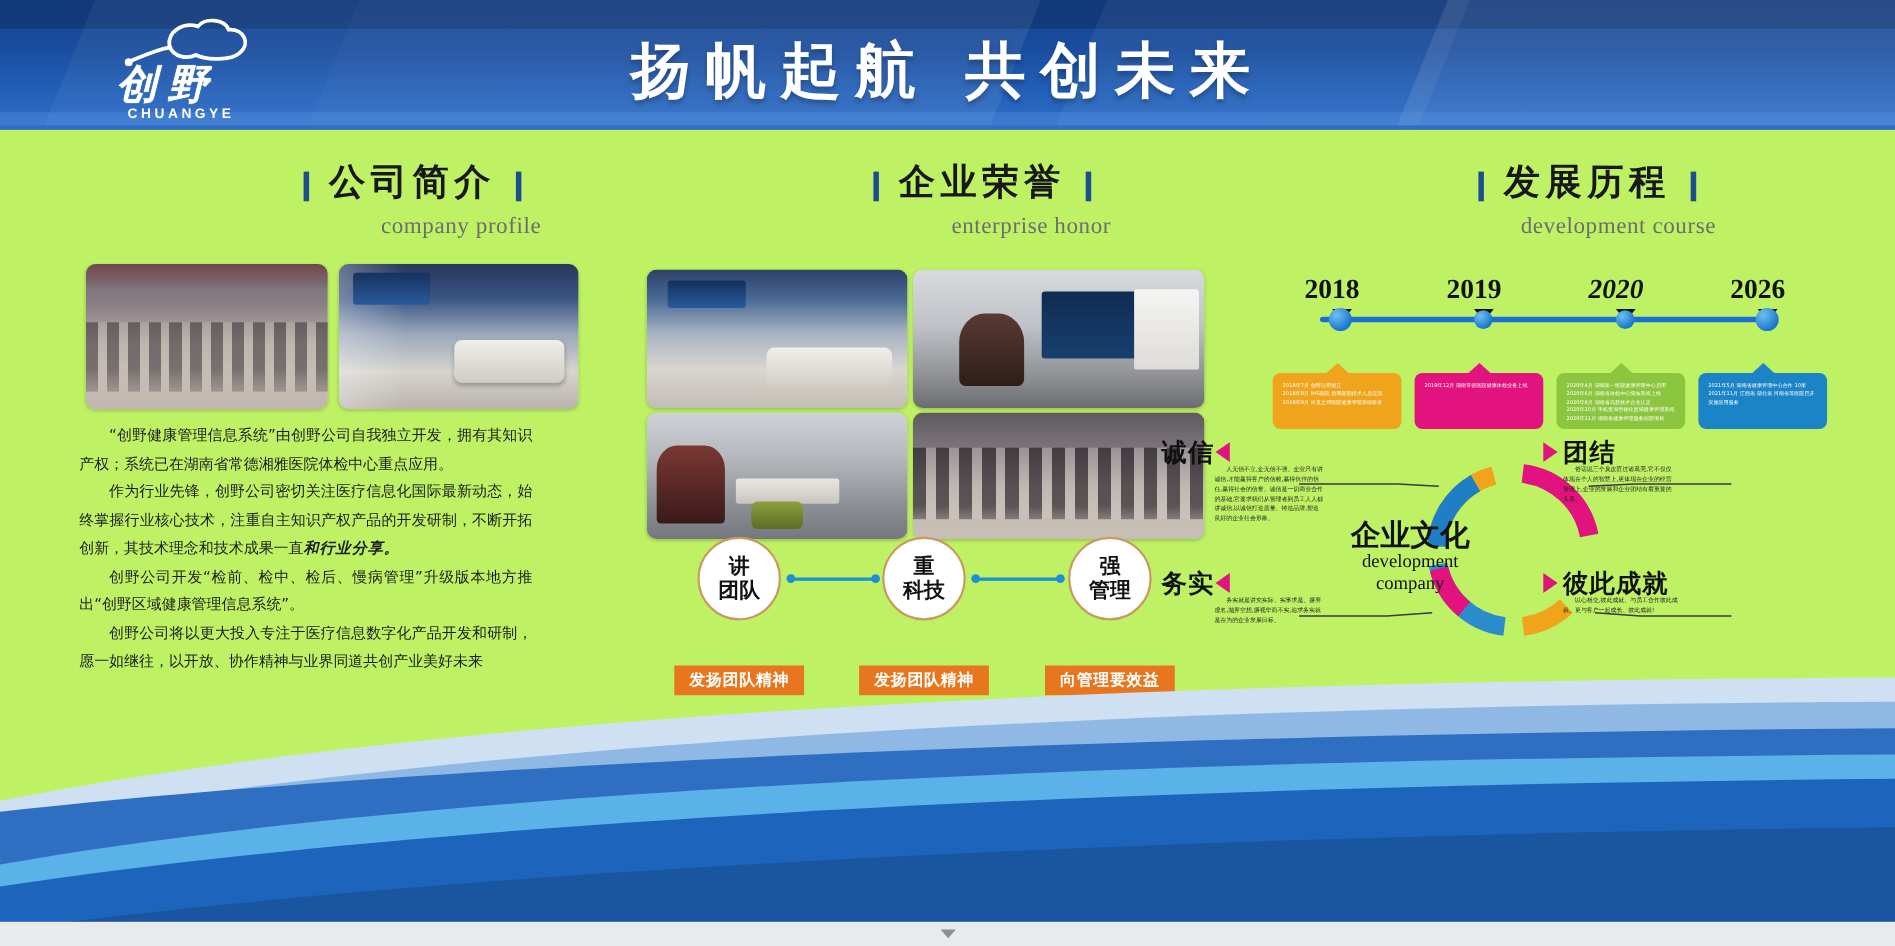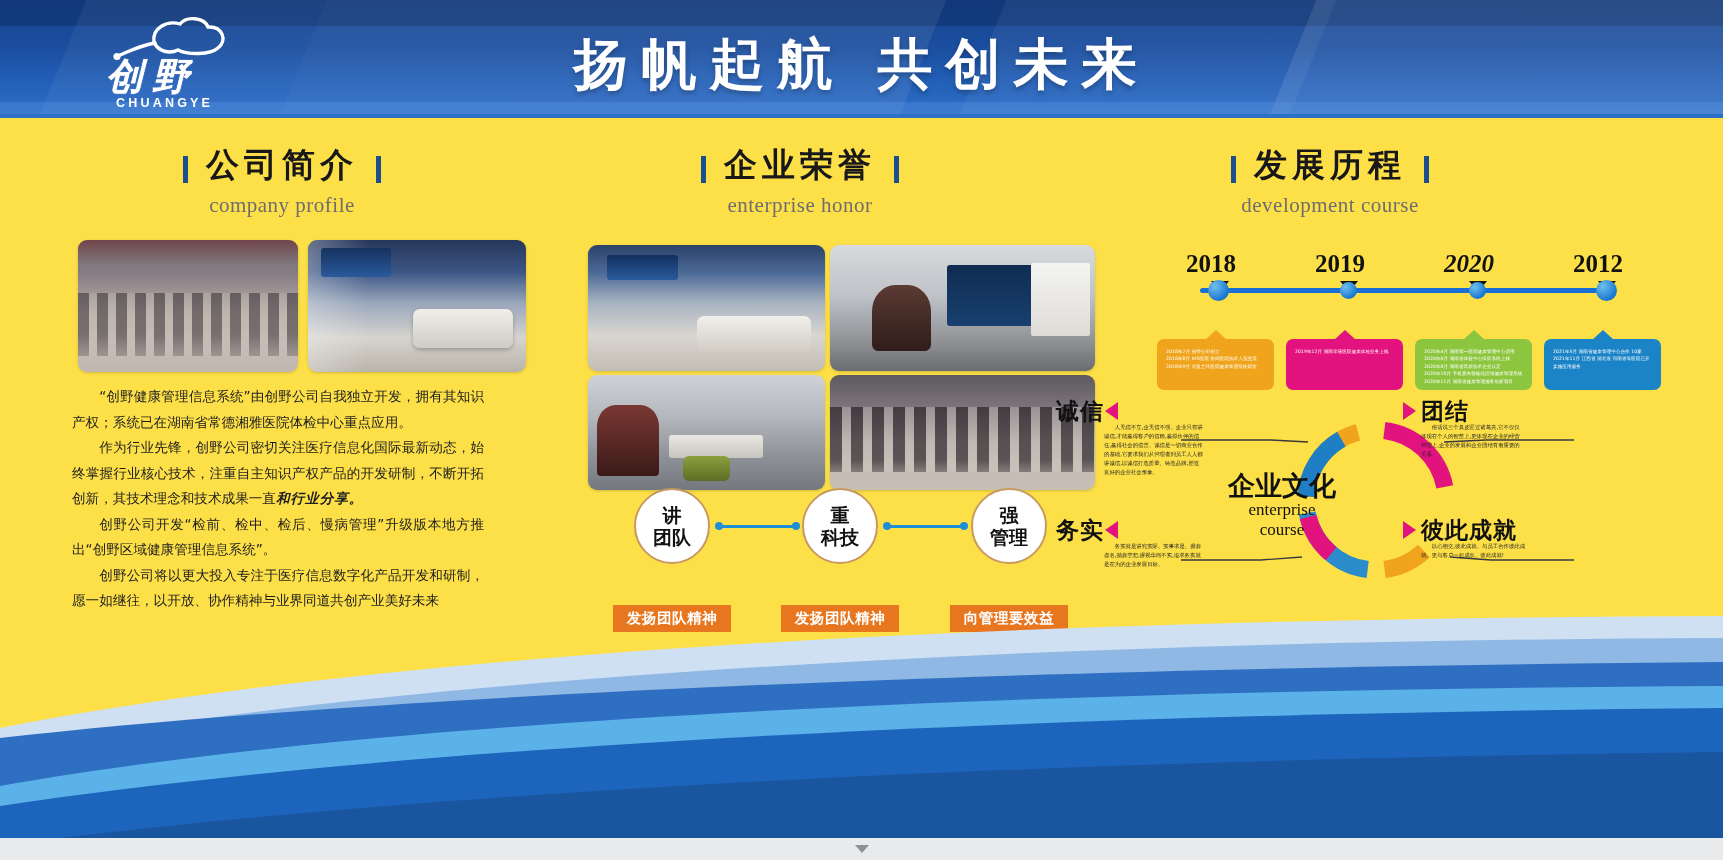--- a/index.html
+++ b/index.html
@@ -1,19 +1,19 @@
 <!DOCTYPE html>
 <html><head>
 <meta charset="utf-8">
 <style>
   * { margin:0; padding:0; box-sizing:border-box; }
   html,body { width:1723px; height:860px; overflow:hidden; background:#ffffff;
     font-family:"Liberation Sans","DejaVu Sans",sans-serif; }
 
-  #stage { position:relative; width:1723px; height:860px; background:#fde047; overflow:hidden; }
+  #stage { position:relative; width:1723px; height:860px; background:#bef264; overflow:hidden; }
 
   
   .banner { position:absolute; left:0; top:0; width:1723px; height:118px;
     background:linear-gradient(180deg,#17458f 0%,#1a4d9e 38%,#2360b8 70%,#2f6fc9 100%);
     overflow:hidden; }
   .banner .sh { position:absolute; top:-30px; height:190px; transform:skewX(-22deg); }
   .sh1 { left:300px;  width:620px; background:rgba(255,255,255,.075); }
   .sh2 { left:980px;  width:330px; background:rgba(255,255,255,.055); }
   .sh3 { left:1290px; width:470px; background:rgba(255,255,255,.10); }
   .sh4 { left:60px;   width:240px; background:rgba(255,255,255,.05); }
@@ -28,21 +28,21 @@
   .logo .cn { position:absolute; left:14px; top:40px; font-family:"Liberation Serif","DejaVu Serif",serif;
     font-size:37px; font-weight:700; letter-spacing:9px; font-style:italic;
     text-shadow:0 0 1px #fff; }
   .logo .en { position:absolute; left:24px; top:84px; font-size:12.5px; letter-spacing:3.2px; font-weight:600; }
 
   .banner-title { position:absolute; left:0; top:28px; width:1723px; text-align:center;
     font-family:"DejaVu Sans",sans-serif; font-size:55px; font-weight:700; color:#fff;
     letter-spacing:13px; text-shadow:0 3px 5px rgba(0,0,0,.25); }
 
   
-  .sec-head { position:absolute; text-align:center; }
+  .sec-head { position:absolute; text-align:right; }
   .sec-head .zh { font-family:"Liberation Serif","DejaVu Serif",serif; font-size:33px;
     font-weight:700; color:#18181a; letter-spacing:5px; display:inline-block; }
   .sec-head .bar { display:inline-block; width:5px; height:27px; background:#1d4f8f;
     vertical-align:middle; margin:0 18px 5px 18px; }
   .sec-head .en { font-family:"Liberation Serif","DejaVu Serif",serif; font-size:21px;
     color:#6d6d70; margin-top:5px; letter-spacing:.5px; }
 
   
   .ph { position:absolute; border-radius:9px; overflow:hidden;
     box-shadow:0 1px 3px rgba(0,0,0,.18); }
@@ -217,21 +217,21 @@
   <div class="flow-dot" style="left:883px;"></div>
   <div class="flow-dot" style="left:960px;"></div>
 
   <div class="flow-badge" style="left:613px; top:605px; width:118px;">发扬团队精神</div>
   <div class="flow-badge" style="left:781px; top:605px; width:118px;">发扬团队精神</div>
   <div class="flow-badge" style="left:950px; top:605px; width:118px;">向管理要效益</div>
 
   <div class="tl-year" style="left:1186px; top:250px;">2018</div>
   <div class="tl-year" style="left:1315px; top:250px;">2019</div>
   <div class="tl-year" style="left:1444px; top:250px;font-style:italic;">2020</div>
-  <div class="tl-year" style="left:1573px; top:250px;">2012</div>
+  <div class="tl-year" style="left:1573px; top:250px;">2026</div>
 
   <div class="tl-tri" style="left:1211px; top:281px;"></div>
   <div class="tl-tri" style="left:1340px; top:281px;"></div>
   <div class="tl-tri" style="left:1469px; top:281px;"></div>
   <div class="tl-tri" style="left:1598px; top:281px;"></div>
 
   <div class="tl-rail" style="left:1200px; top:288px; width:412px;"></div>
   <div class="tl-node" style="left:1208px; width:21px; height:21px; top:280px; background:radial-gradient(circle at 33% 30%, #6fc0ef, #1a77cf 70%);"></div>
   <div class="tl-node" style="left:1340px; width:17px; height:17px; top:282px; background:radial-gradient(circle at 33% 30%, #6fc0ef, #1a77cf 70%);"></div>
   <div class="tl-node" style="left:1469px; width:17px; height:17px; top:282px; background:radial-gradient(circle at 33% 30%, #6fc0ef, #1a77cf 70%);"></div>
@@ -276,22 +276,22 @@
       <circle r="70" stroke="#f0a41c" stroke-dasharray="88 352" stroke-dashoffset="-6" transform="rotate(-182)"></circle>
       <circle r="70" stroke="#2b8ccc" stroke-dasharray="88 352" stroke-dashoffset="-6" transform="rotate(92)"></circle>
       <circle r="70" stroke="#1f7fc4" stroke-dasharray="70 370" stroke-dashoffset="-6" transform="rotate(178)"></circle>
       <circle r="70" stroke="#e2137e" stroke-dasharray="44 396" stroke-dashoffset="-6" transform="rotate(125)"></circle>
       <circle r="70" stroke="#f0a41c" stroke-dasharray="44 396" stroke-dashoffset="-6" transform="rotate(42)"></circle>
     </g>
   </svg>
 
   <div class="ring-center-zh">企业文化</div>
   <div class="ring-center-en">
-    <span>enterprise</span><br>
-    <span>course</span>
+    <span>development</span><br>
+    <span>company</span>
   </div>
 
   <div class="cl-label" style="left:1056px; top:396px;">诚信</div>
   <div class="cl-arrow" style="left:1105px; top:402px; border-right:13px solid #e2137e;"></div>
   <div class="cl-body" style="left:1104px; top:423px; width:100px;">
       <p>人无信不立,企无信不强。企业只有讲诚信,才能赢得客户的信赖,赢得伙伴的信任,赢得社会的信誉。诚信是一切商业合作的基础,它要求我们从管理者到员工人人都讲诚信,以诚信打造质量、铸造品牌,塑造良好的企业社会形象。</p>
     </div>
 
   <div class="cl-label" style="left:1421px; top:396px;">团结</div>
   <div class="cl-arrow" style="left:1403px; top:402px; border-left:13px solid #e2137e;"></div>

